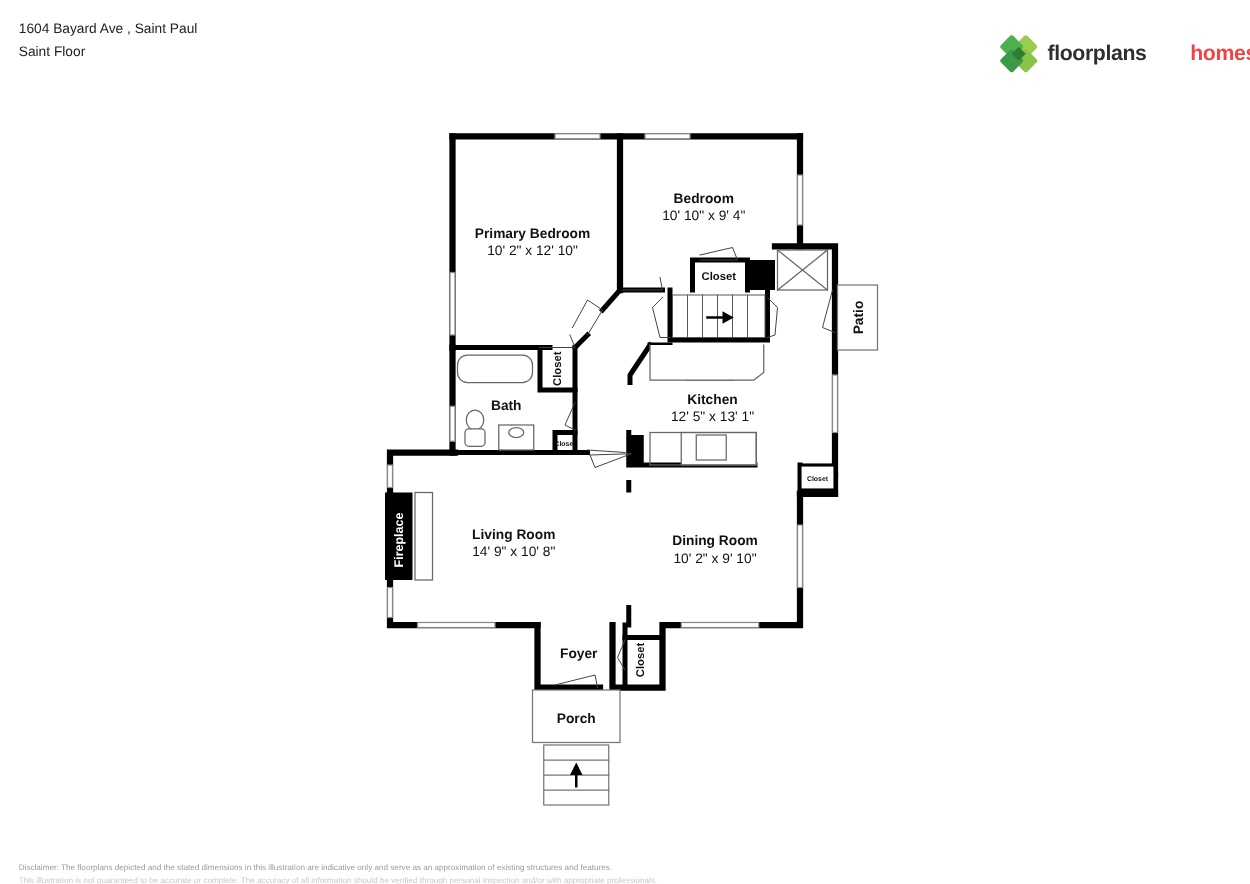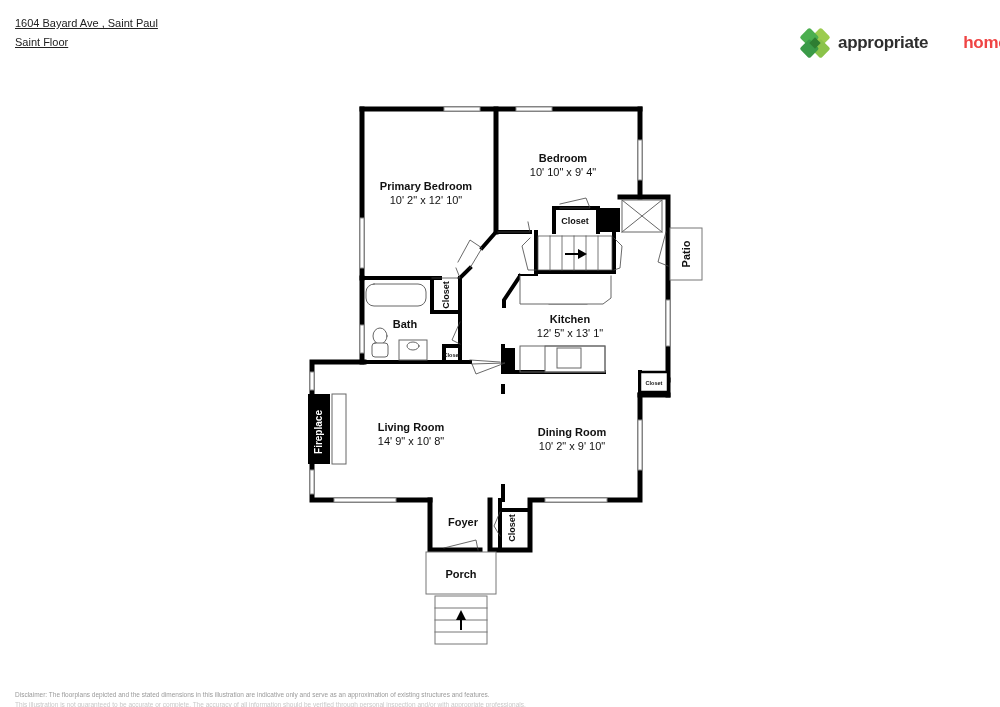--- a/index.html
+++ b/index.html
@@ -1,17 +1,17 @@
 <!DOCTYPE html>
 <html><head>
 <meta charset="utf-8">
 <style>
   html, body { margin: 0; padding: 0; background: #ffffff; }
   body { width: 1000px; height: 707px; position: relative; overflow: hidden; font-family: "Liberation Sans", sans-serif; color: #222; }
-  .hdr { position: absolute; left: 15px; top: 14px; font-size: 11px; line-height: 19px; color: #222; text-decoration: underline; }
+  .hdr { position: absolute; left: 15px; top: 14px; font-size: 11px; line-height: 19px; color: #222; }
   .logo { position: absolute; left: 798px; top: 26px; display: flex; align-items: center; }
   .logo-mark { width: 34px; height: 34px; }
   .logo-text { margin-left: 6px; font-size: 17px; letter-spacing: -0.3px; }
   .logo-text .a { color: #2e2e2e; font-weight: bold; }
   .logo-text .b { color: #ef4444; font-weight: bold; padding-left: 35px; }
   .logo-text .tm { font-size: 5px; color: #6cb33f; vertical-align: top; }
   .disclaimer { position: absolute; left: 15px; top: 690px; font-size: 6.5px; color: #9a9a9a; line-height: 10px; white-space: nowrap; }
   .disclaimer .l2 { color: #c8c8c8; }
   svg.plan { position: absolute; left: 0; top: 0; }
   .rn { font-family: "Liberation Sans", sans-serif; font-weight: bold; font-size: 11px; fill: #111; }
@@ -32,21 +32,21 @@
   <svg class="logo-mark" viewBox="0 0 34 34">
     <g transform="rotate(45 17 17)">
       <rect x="10" y="2" width="14" height="14" rx="2" fill="#9ccc4f"></rect>
       <rect x="18" y="10" width="14" height="14" rx="2" fill="#8bc34a"></rect>
       <rect x="2" y="10" width="14" height="14" rx="2" fill="#4caf50"></rect>
       <rect x="10" y="18" width="14" height="14" rx="2" fill="#3a9a48"></rect>
       <rect x="13" y="13" width="8" height="8" fill="#2e7d32"></rect>
     </g>
   </svg>
   <div class="logo-text">
-    <span class="a">appropriate</span><span class="b">homes</span><span class="tm">™</span>
+    <span class="a">floorplans</span><span class="b">homes</span><span class="tm">™</span>
   </div>
 </div>
 
 <svg class="plan" width="1000" height="707" viewBox="0 0 1000 707">
   <g fill="none" stroke="#000" stroke-linecap="square">
 
     <g stroke-width="5">
 
       <polyline points="362,109 362,278"></polyline>
       <line x1="362" y1="109" x2="640" y2="109"></line>

